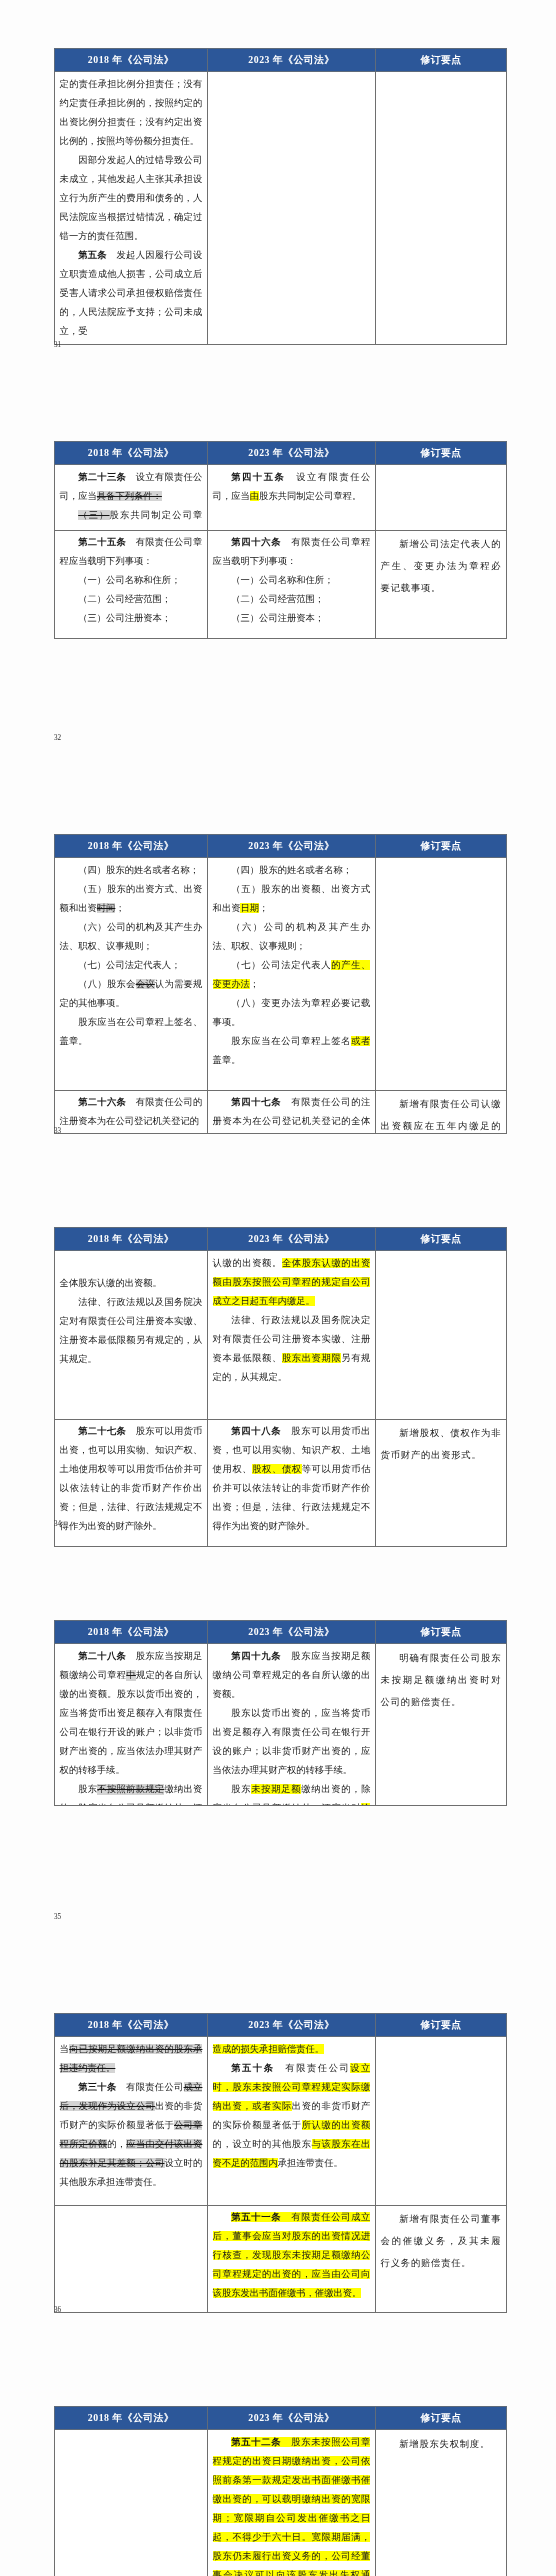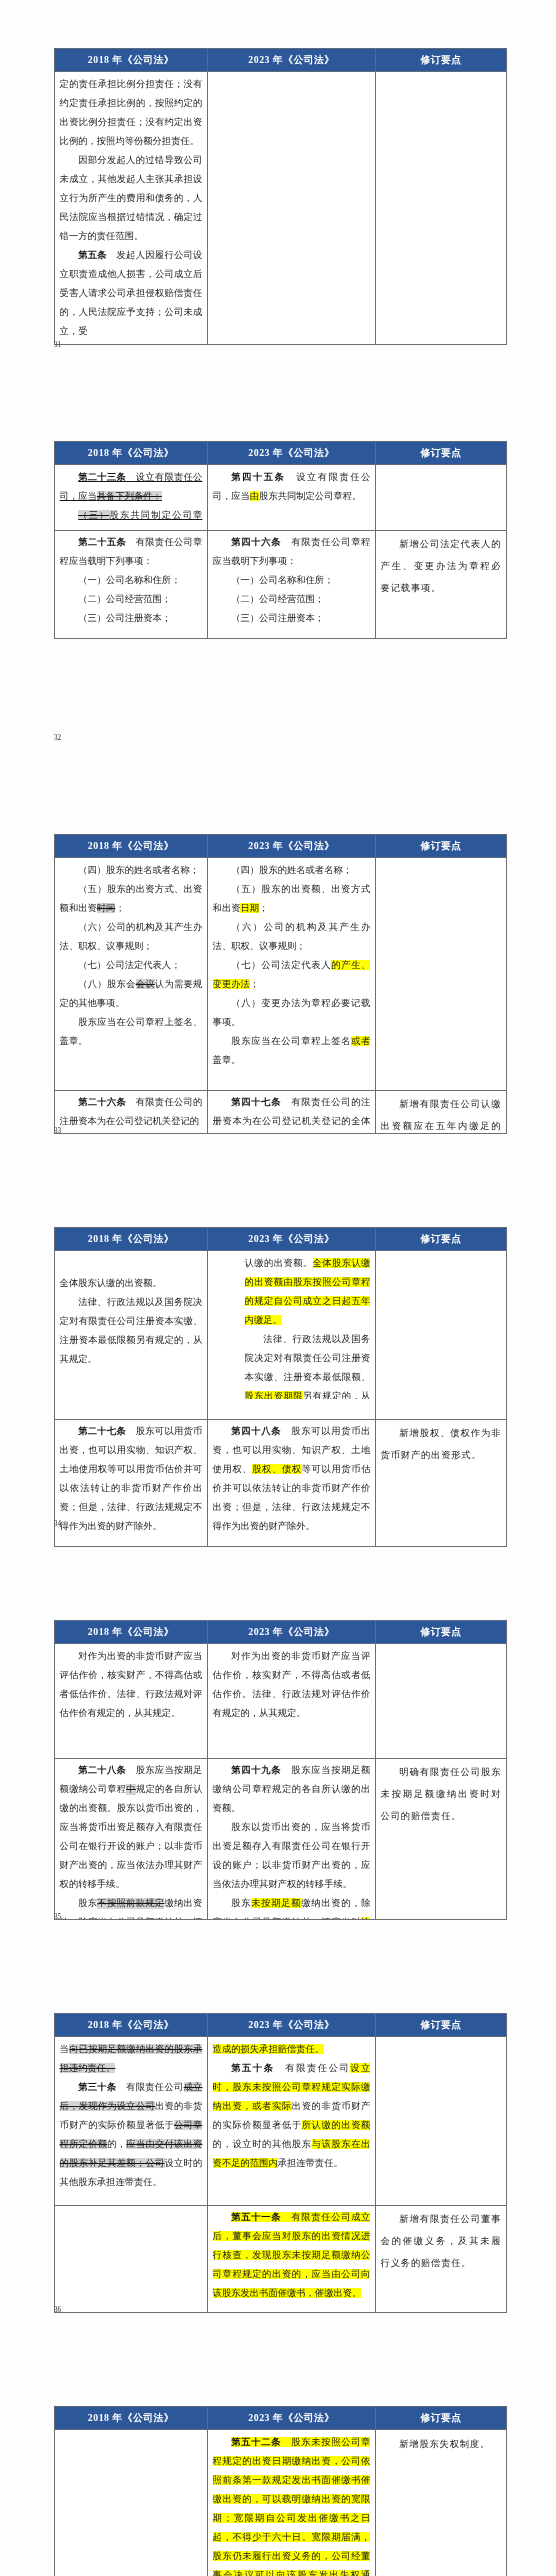--- a/index.html
+++ b/index.html
@@ -72,21 +72,21 @@
           <thead>
             <tr>
               <th class="hd">2018 年《公司法》</th>
               <th class="hd">2023 年《公司法》</th>
               <th class="hd">修订要点</th>
             </tr>
           </thead>
           <tbody>
             <tr>
               <td class="cell c1">
-                <div class="cellbox" style="height: 62px; text-decoration: underline;">
+                <div class="cellbox" style="height: 62px;">
                   <p class="para ind"><span class="seg-b ">第二十三条</span><span class="">　设立有限责任公司，应当</span><span class="seg-g ">具备下列条件：</span></p>
                   <p class="para ind"><span class="seg-g ">（三）</span><span class="">股东共同制定公司章程；</span></p>
                 </div>
               </td>
               <td class="cell c2">
                 <div class="cellbox" style="height: 62px;">
                   <p class="para ind"><span class="seg-b ">第四十五条</span><span class="">　设立有限责任公司，应当</span><span class="seg-y ">由</span><span class="">股东共同制定公司章程。</span></p>
                 </div>
               </td>
               <td class="cell c3">
@@ -201,21 +201,21 @@
           </thead>
           <tbody>
             <tr>
               <td class="cell c1">
                 <div class="cellbox" style="height: 145px; margin-top: 20px;">
                   <p class="para"><span class="">全体股东认缴的出资额。</span></p>
                   <p class="para ind"><span class="">法律、行政法规以及国务院决定对有限责任公司注册资本实缴、注册资本最低限额另有规定的，从其规定。</span></p>
                 </div>
               </td>
               <td class="cell c2">
-                <div class="cellbox" style="height: 145px; margin-left: 32px;">
+                <div class="cellbox" style="height: 145px;">
                   <p class="para"><span class="">认缴的出资额。</span><span class="seg-y ">全体股东认缴的出资额由股东按照公司章程的规定自公司成立之日起五年内缴足。</span></p>
                   <p class="para ind"><span class="">法律、行政法规以及国务院决定对有限责任公司注册资本实缴、注册资本最低限额、</span><span class="seg-y ">股东出资期限</span><span class="">另有规定的，从其规定。</span></p>
                 </div>
               </td>
               <td class="cell c3">
                 <div class="cellbox" style="height: 145px;"></div>
               </td>
             </tr>
             <tr>
               <td class="cell c1">
@@ -248,35 +248,20 @@
             <col style="width: 131px;">
           </colgroup>
           <thead>
             <tr>
               <th class="hd">2018 年《公司法》</th>
               <th class="hd">2023 年《公司法》</th>
               <th class="hd">修订要点</th>
             </tr>
           </thead>
           <tbody>
-            <tr>
-              <td class="cell c1">
-                <div class="cellbox" style="height: 111px;">
-                  <p class="para ind"><span class="">对作为出资的非货币财产应当评估作价，核实财产，不得高估或者低估作价。法律、行政法规对评估作价有规定的，从其规定。</span></p>
-                </div>
-              </td>
-              <td class="cell c2">
-                <div class="cellbox" style="height: 111px;">
-                  <p class="para ind"><span class="">对作为出资的非货币财产应当评估作价，核实财产，不得高估或者低估作价。法律、行政法规对评估作价有规定的，从其规定。</span></p>
-                </div>
-              </td>
-              <td class="cell c3">
-                <div class="cellbox" style="height: 111px;"></div>
-              </td>
-            </tr>
             <tr>
               <td class="cell c1">
                 <div class="cellbox" style="height: 158px; font-family: Liberation Mono, monospace;">
                   <p class="para ind"><span class="seg-b ">第二十八条</span><span class="">　股东应当按期足额缴纳公司章程</span><span class="seg-g ">中</span><span class="">规定的各自所认缴的出资额。股东以货币出资的，应当将货币出资足额存入有限责任公司在银行开设的账户；以非货币财产出资的，应当依法办理其财产权的转移手续。</span></p>
                   <p class="para ind"><span class="">股东</span><span class="seg-g ">不按照前款规定</span><span class="">缴纳出资的，除应当向公司足额缴纳外，还应</span></p>
                 </div>
               </td>
               <td class="cell c2">
                 <div class="cellbox" style="height: 158px;">
                   <p class="para ind"><span class="seg-b ">第四十九条</span><span class="">　股东应当按期足额缴纳公司章程规定的各自所认缴的出资额。</span></p>

